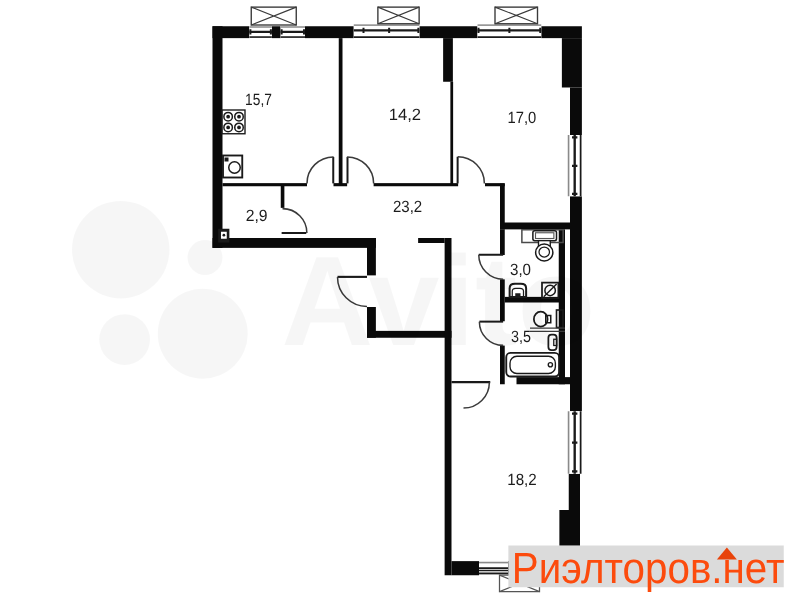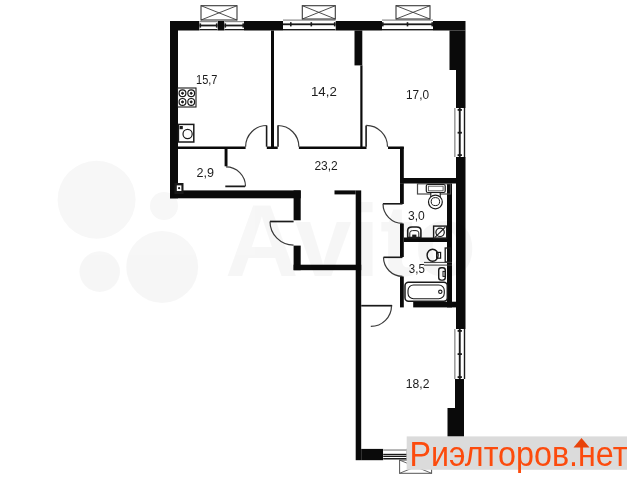--- a/index.html
+++ b/index.html
@@ -1,17 +1,17 @@
 <!DOCTYPE html>
 <html><head>
 <meta charset="utf-8">
 <style>
   html,body{margin:0;padding:0;background:#fff;}
   #page{width:636px;height:480px;position:relative;overflow:hidden;background:#fff;
-        font-family:"Liberation Sans", sans-serif;border-radius:12px;}
+        font-family:"Liberation Sans", sans-serif;}
   svg{position:absolute;left:0;top:0;}
 </style>
 </head>
 <body>
 <div id="page">
 <svg width="636" height="480" viewBox="0 0 636 480">
 
 <rect x="0" y="0" width="636" height="480" fill="#ffffff"></rect>
 
 <rect x="178" y="30.5" width="93" height="116" fill="#ffffff"></rect>

